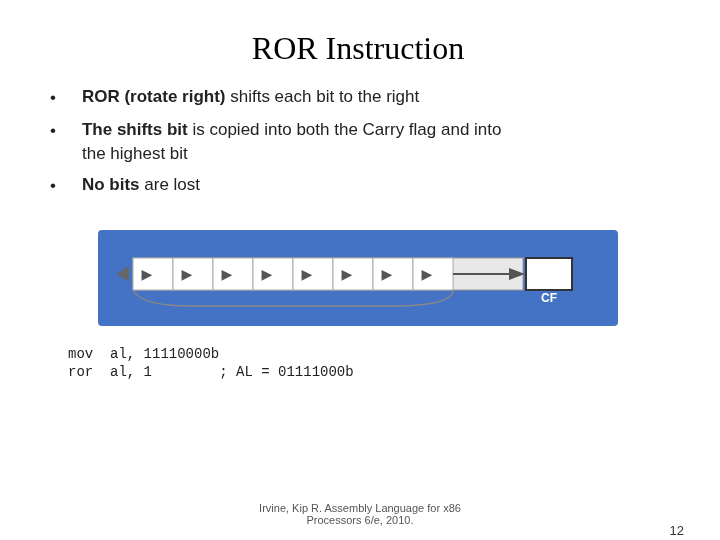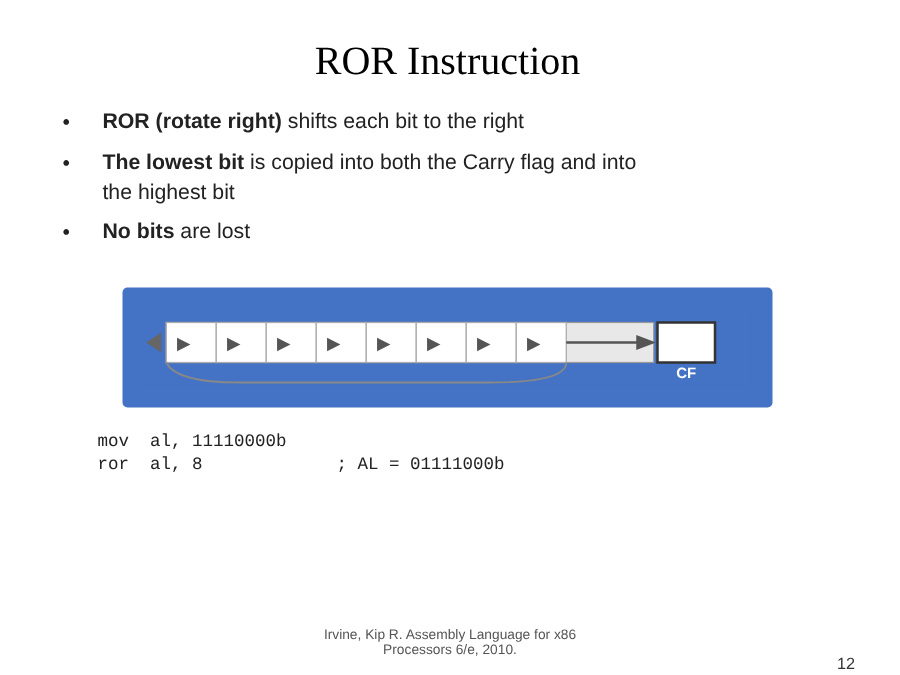--- a/index.html
+++ b/index.html
@@ -74,23 +74,22 @@
       width: 520px;
       align-self: center;
       display: flex;
       flex-direction: column;
       align-items: center;
     }
 
     
     .code-section {
       display: flex;
-      gap: 40px;
       margin-top: 4px;
-      margin-left: 28px;
+      margin-left: 18px;
     }
 
     .code-block {
       display: flex;
       flex-direction: column;
       gap: 2px;
     }
 
     .code-line {
       font-family: 'Courier New', monospace;
@@ -140,21 +139,21 @@
   <ul class="bullets">
     <li>
       <span class="bullet">•</span>
       <span class="text">
         <span class="bold">ROR (rotate right)</span><span class="normal"> shifts each bit to the right</span>
       </span>
     </li>
     <li>
       <span class="bullet">•</span>
       <span class="text">
-        <span class="bold">The lowest bit</span><span class="normal"> is copied into both the Carry flag and into<br>the highest bit</span>
+        <span class="bold">The shifts bit</span><span class="normal"> is copied into both the Carry flag and into<br>the highest bit</span>
       </span>
     </li>
     <li>
       <span class="bullet">•</span>
       <span class="text">
         <span class="bold">No bits</span><span class="normal"> are lost</span>
       </span>
     </li>
   </ul>
 
@@ -204,21 +203,21 @@
       <text x="438" y="58" font-size="12" fill="white" text-anchor="middle" font-weight="bold">CF</text>
 
       <path d="M 342 46 Q 342 62 280 62 Q 180 62 80 62 Q 30 62 22 46" fill="none" stroke="#888" stroke-width="1.5"></path>
 
     </svg>
   </div>
 
   <div class="code-section">
     <div class="code-block">
       <span class="code-line">mov  al, 11110000b</span>
-      <span class="code-line">ror  al, 8</span>
+      <span class="code-line">ror  al, 1</span>
     </div>
     <div class="code-block" style="justify-content: flex-end; display:flex; flex-direction:column;text-align:right;">
       <span class="code-line" style="color:#888;"> </span>
       <span class="code-line">; AL = 01111000b</span>
     </div>
   </div>
 
   <div style="height:14px"></div>
 
   <div class="code-section">

